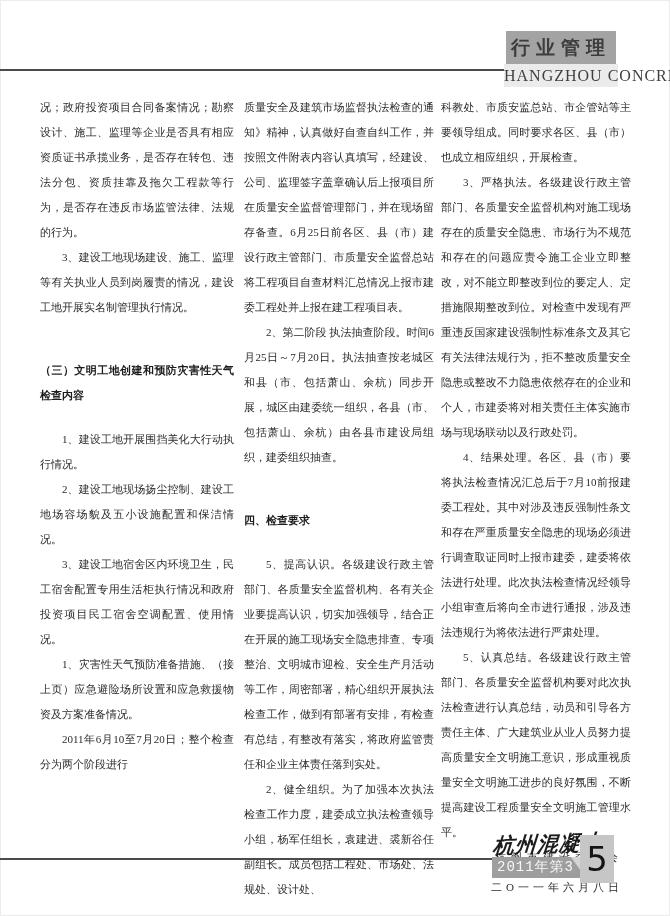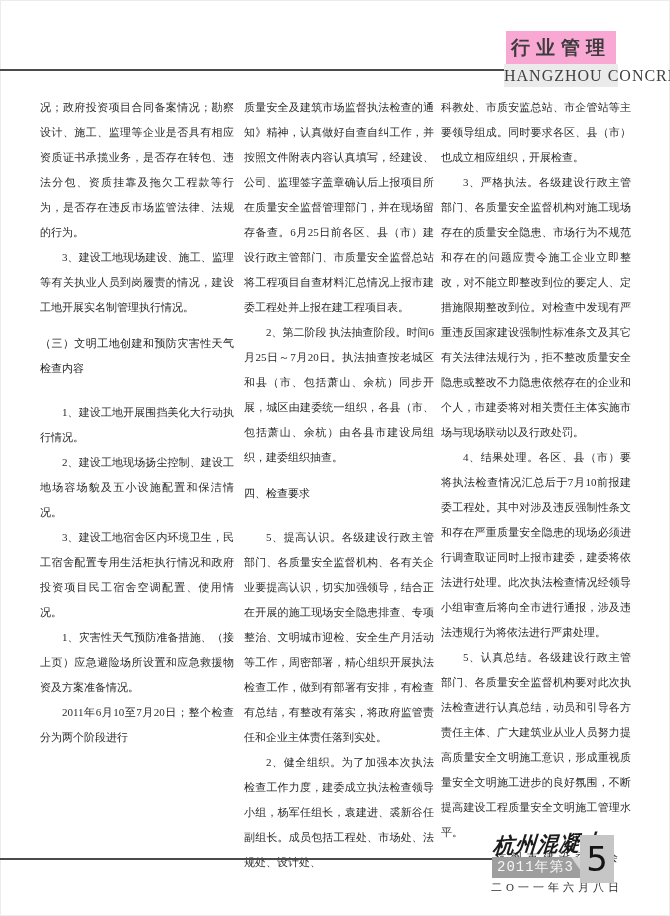--- a/index.html
+++ b/index.html
@@ -23,21 +23,21 @@
     background: #4b4b4b;
   }
   .header-box {
     position: absolute;
     left: 504px; top: 31px;
     width: 114px;
     text-align: center;
   }
   .header-cn {
     margin: 0 2px;
-    background: #f9a8d4;
+    background: #a3a3a3;
     color: #3c3c3c;
     font-size: 19px;
     font-weight: bold;
     letter-spacing: 6px;
     padding: 4px 0 3px 0;
     font-family: "Liberation Sans", sans-serif;
   }
   .header-en {
     background: #ebebeb;
     color: #3f3f3f;
@@ -60,23 +60,23 @@
     text-justify: inter-character;
   }
   .col-left   { left: 40px;  width: 194px; }
   .col-middle { left: 244px; width: 190px; }
   .col-right  { left: 441px; width: 190px; }
 
   .para       { text-indent: 2em; }
   .para.lead  { text-indent: 0; }
   .para.heading {
     text-indent: 0;
-    font-weight: normal;
+    font-weight: bold;
     color: #1d1d1d;
-    margin: 11px 0 19px;
+    margin: 38px 0 19px;
   }
   .para.sig {
     text-indent: 0;
     text-align: right;
     font-weight: 500;
     letter-spacing: 5px;
     padding-right: 8px;
     margin-top: 0;
   }
   .para.body + .para.sig { }

